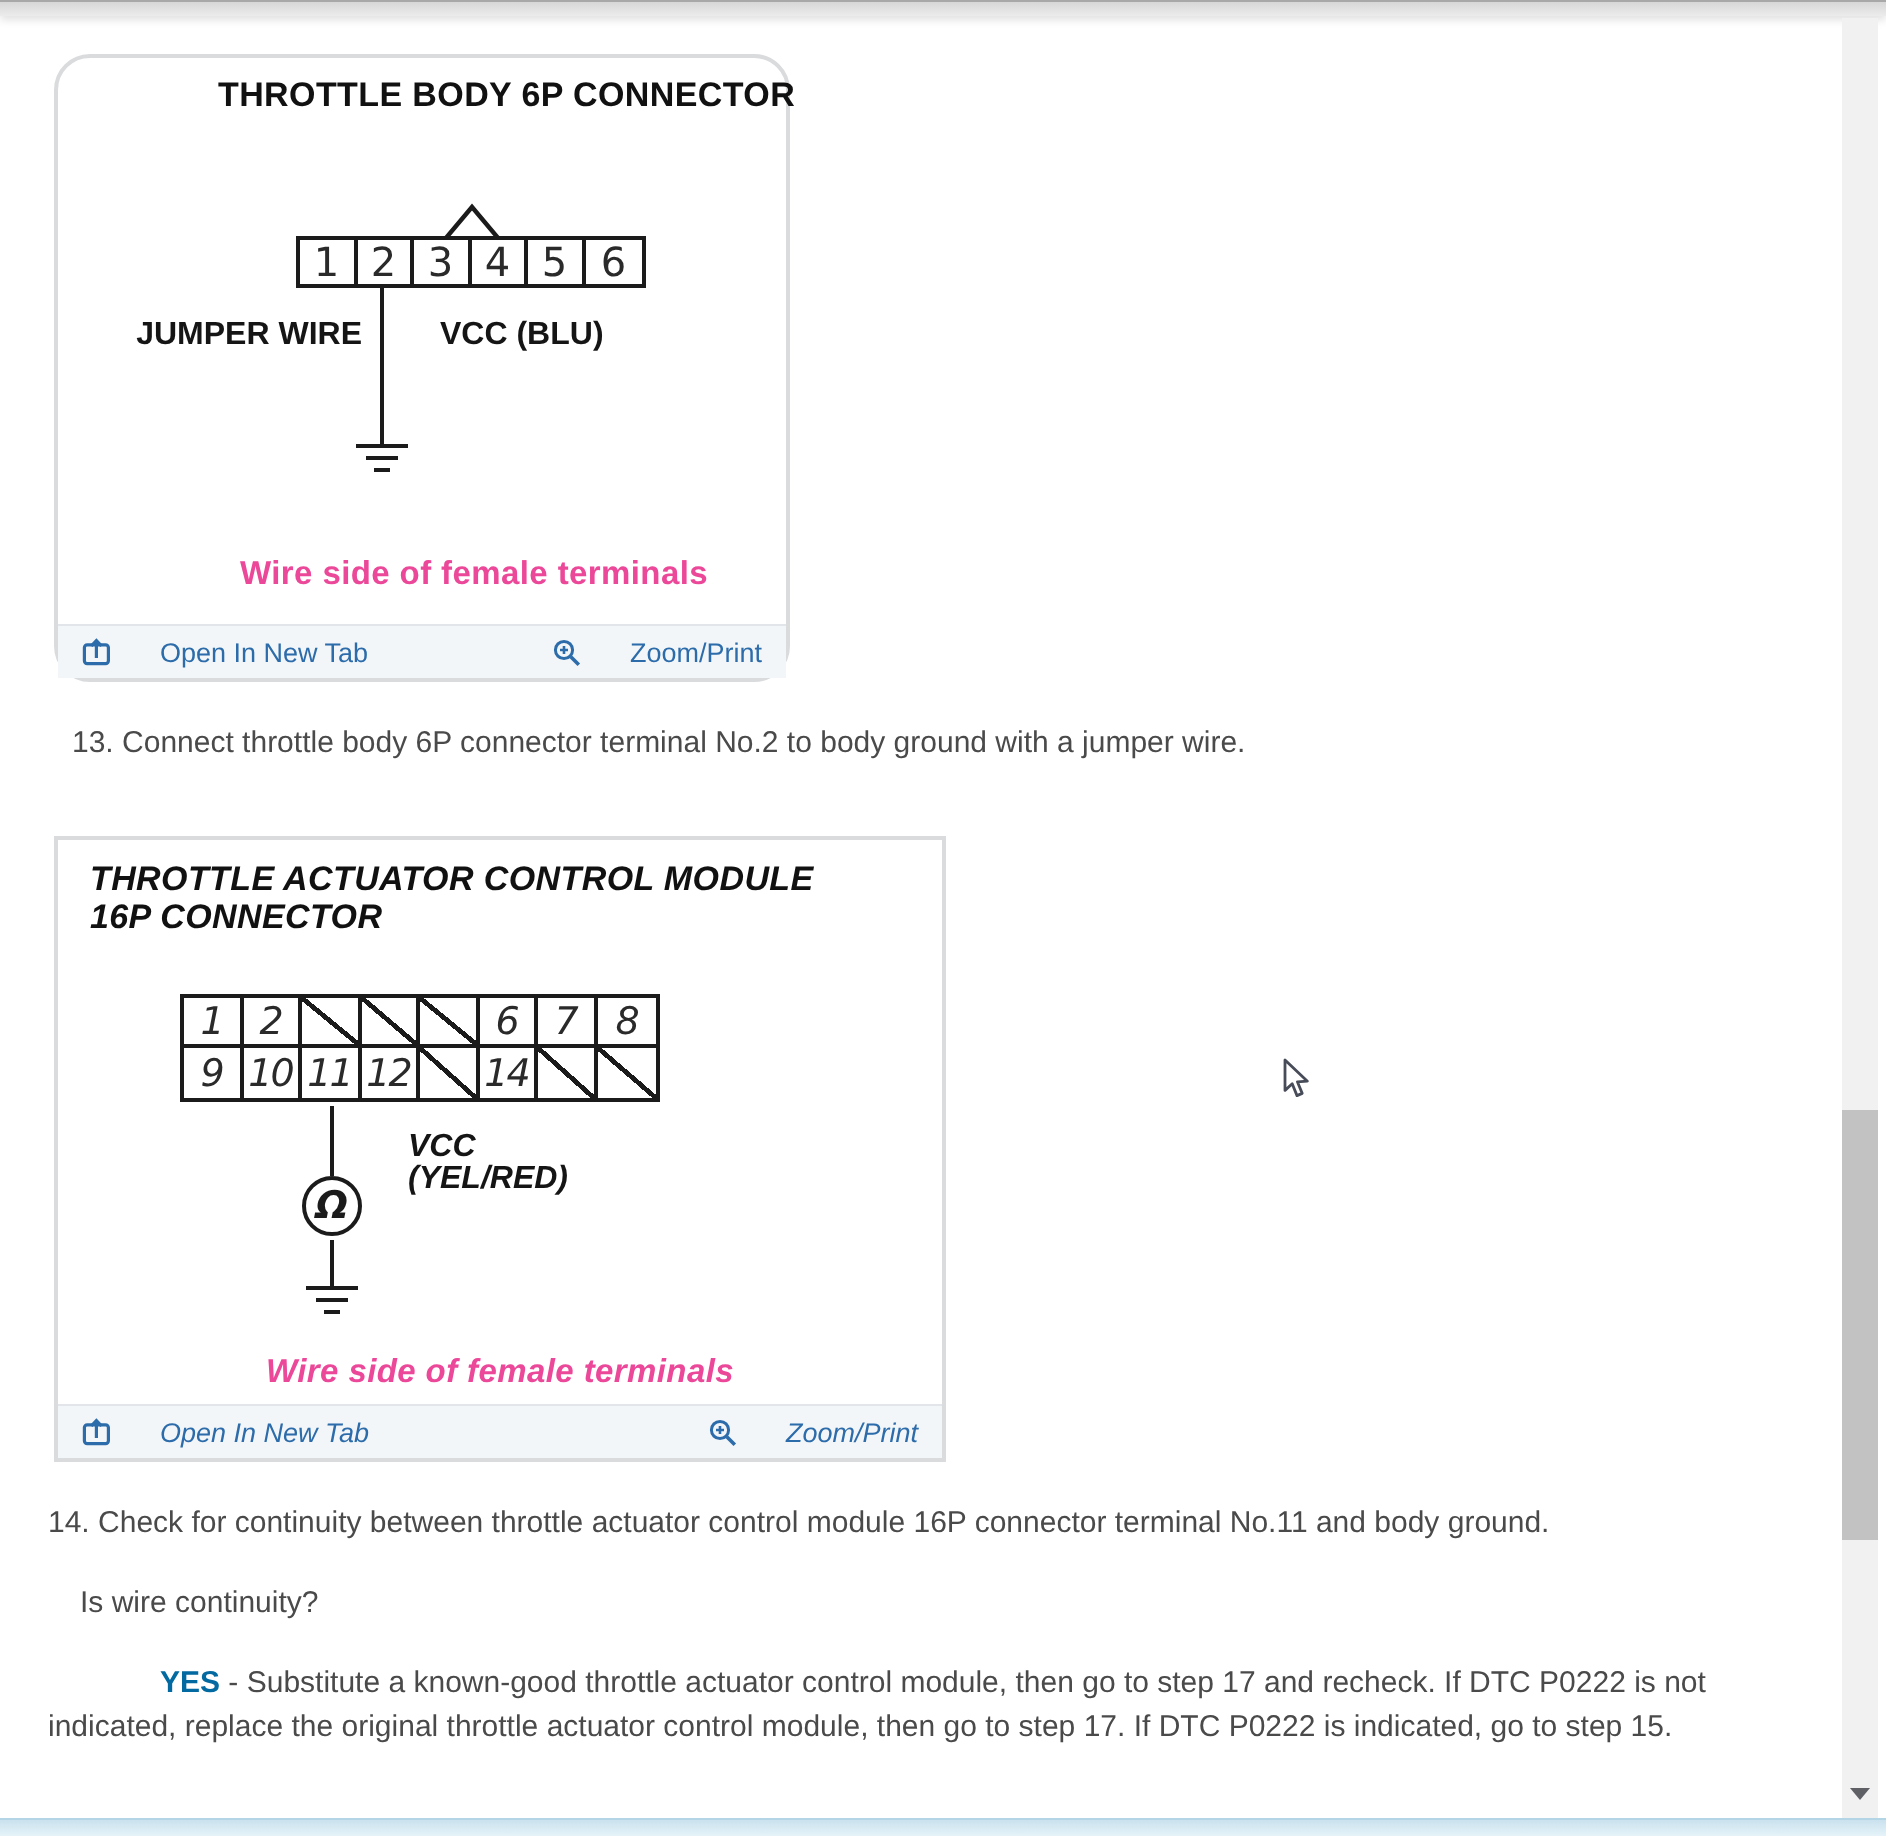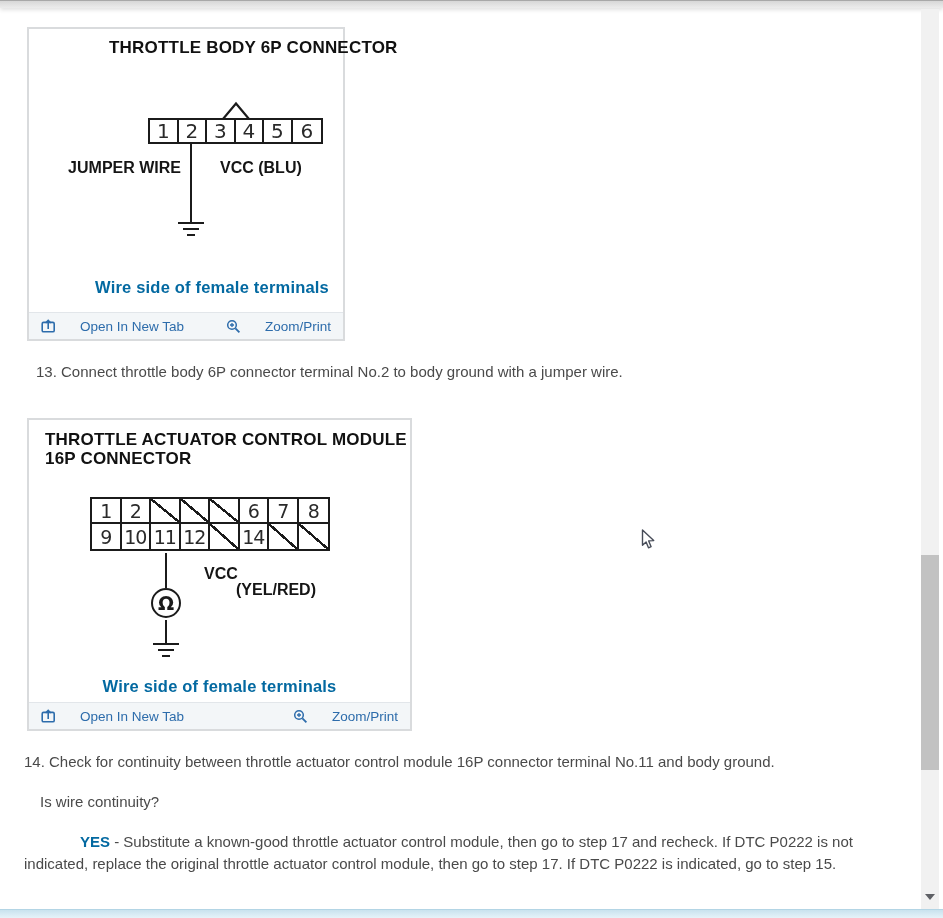--- a/index.html
+++ b/index.html
@@ -12,22 +12,22 @@
   .top-bar {
     position:absolute; left:0; top:0; width:943px; height:8px;
     background:linear-gradient(#d7d7d7,#ececec);
     border-top:1px solid #a8a8a8;
     box-shadow:0 2px 4px rgba(0,0,0,0.12);
   }
   
   .panel {
     position:absolute; background:#fff; border:2px solid #d9dbdd;
   }
-  .panel1 { left:27px; top:27px; width:318px; height:314px; }
-  .panel2 { left:27px; top:418px; width:385px; height:313px; }
+  .panel1 { left:27px; top:27px; width:368px; height:314px;border-radius:18px; }
+  .panel2 { left:27px; top:418px; width:446px; height:313px;font-style:italic; }
   .fig-title {
     position:absolute; font-size:17px; font-weight:bold; color:#111;
     letter-spacing:0.2px; white-space:nowrap;
   }
   .p1-title { left:80px; top:9px; }
   .p2-title1 { left:16px; top:10px; }
   .p2-title2 { left:16px; top:29px; }
   
   .connector6 {
     position:absolute; left:119px; top:89px; width:175px; height:26px;
@@ -63,24 +63,24 @@
   .ohm {
     position:absolute; left:122px; top:168px; width:30px; height:30px;
     border:2px solid #1b1b1b; border-radius:50%; text-align:center;
     font-family:"DejaVu Sans", sans-serif; font-size:19px; font-weight:bold;
     line-height:27px; color:#1b1b1b; background:#fff;
   }
   .diag-label { position:absolute; font-size:16px; font-weight:bold; color:#151515; white-space:nowrap;padding-left:17px; }
   .lbl-jumper { left:0; width:152px; text-align:right; top:130px; }
   .lbl-vccblu { left:174px; top:130px; }
   .lbl-vcc1 { left:158px; top:145px; }
-  .lbl-vcc2 { left:158px; top:161px;margin-left:32px; }
+  .lbl-vcc2 { left:158px; top:161px; }
   .fig-caption {
     position:absolute; text-align:center; font-size:16.5px; font-weight:600;
-    color:#0369a1; letter-spacing:0.2px;
+    color:#ec4899; letter-spacing:0.2px;
   }
   .cap1 { left:52px; right:0; top:249px; }
   .cap2 { left:0; right:0; top:257px; }
   
   .fig-footer {
     position:absolute; left:0; right:0; bottom:0; height:27px;
     background:#f3f6f8; border-top:1px solid #e2e6ea;
     display:flex; justify-content:space-between; align-items:center; padding:0 12px;
   }
   .fig-link {

